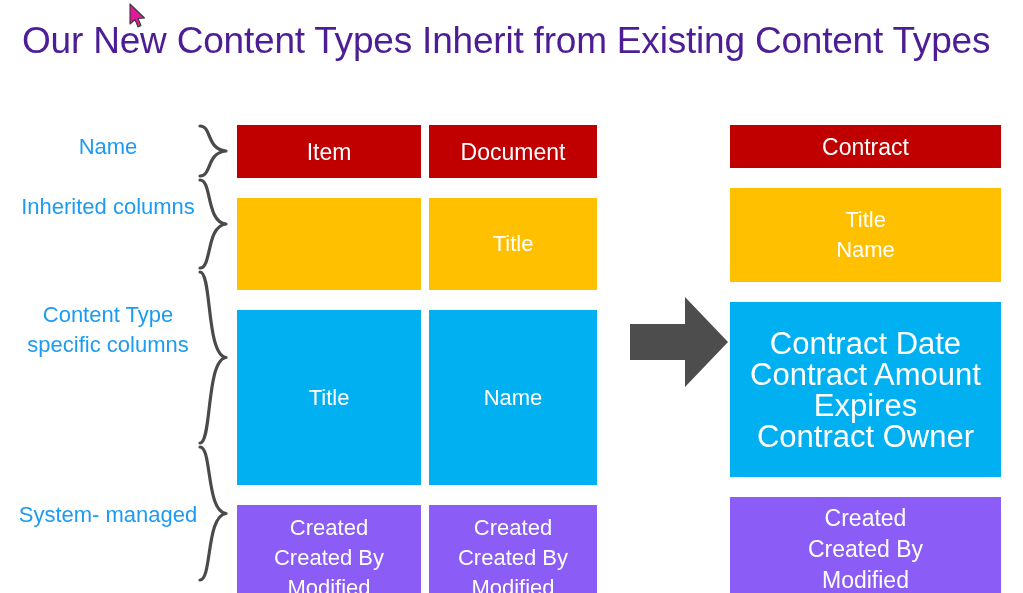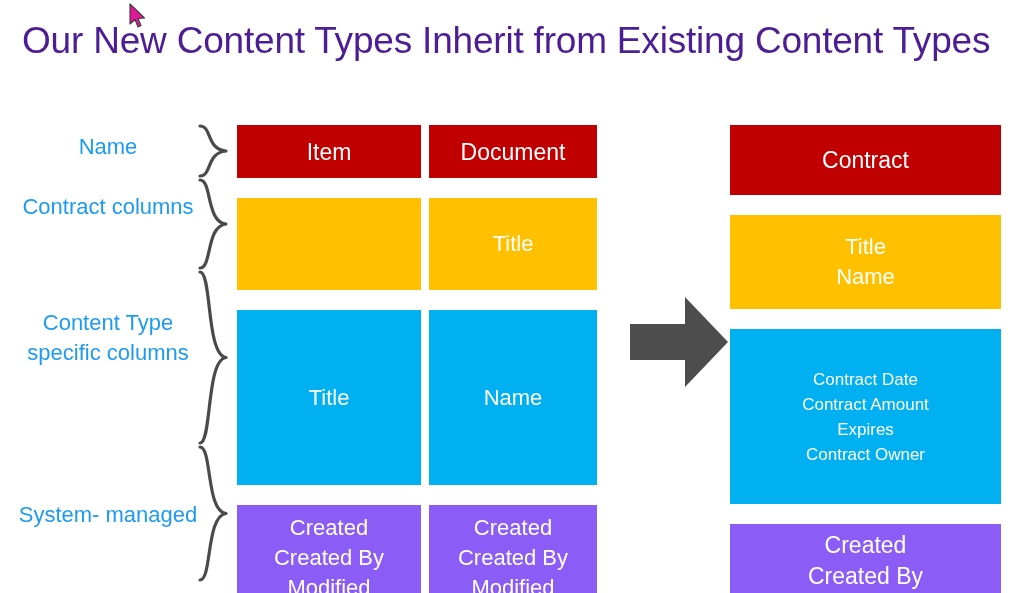--- a/index.html
+++ b/index.html
@@ -36,21 +36,21 @@
     text-align: center;
     color: #1d9bf0;
     font-size: 22px;
     line-height: 30px;
     font-weight: 400;
     width: 200px;
     left: 8px;
   }
   #label-name        { top: 132px; }
   #label-inherited   { top: 192px; }
-  #label-ctspecific  { top: 308px; }
+  #label-ctspecific  { top: 300px; }
   #label-system      { top: 500px; }
 
   
   .brace {
     position: absolute;
     left: 196px;
     width: 34px;
     color: #4a4a4a;
   }
   .brace svg { display: block; width: 100%; height: 100%; }
@@ -91,26 +91,26 @@
 
   #column-item .band-name,
   #column-document .band-name         { height: 53px; }
   #column-item .band-inherited,
   #column-document .band-inherited    { height: 92px; }
   #column-item .band-specific,
   #column-document .band-specific     { height: 175px; }
   #column-item .band-system,
   #column-document .band-system       { height: 135px; }
 
-  #column-contract .band-name      { height: 70px; }
+  #column-contract .band-name      { height: 43px; }
   #column-contract .band-inherited { height: 94px; }
   #column-contract .band-specific  { height: 175px; }
   #column-contract .band-system    { height: 135px; }
 
-  #column-contract .band-specific { font-size: 17px; line-height: 25px; }
+  #column-contract .band-specific { font-size: 31px; line-height: 31px; }
   #column-contract .band-system   { font-size: 23px; line-height: 31px; }
 
   
   #inherit-arrow {
     position: absolute;
     left: 630px;
     top: 297px;
     width: 98px;
     height: 90px;
   }
@@ -127,21 +127,21 @@
   }
   #mouse-cursor svg { display: block; width: 100%; height: 100%; }
 </style>
 </head>
 <body>
 
 <div id="slide-title">Our New Content Types Inherit from Existing Content Types</div>
 
 <div class="side-label" id="label-name">Name</div>
 
-<div class="side-label" id="label-inherited">Contract
+<div class="side-label" id="label-inherited">Inherited
 columns</div>
 
 <div class="side-label" id="label-ctspecific">Content Type
 specific
 columns</div>
 
 <div class="side-label" id="label-system">System-
 managed</div>
 
 <div class="brace" id="brace-name">

